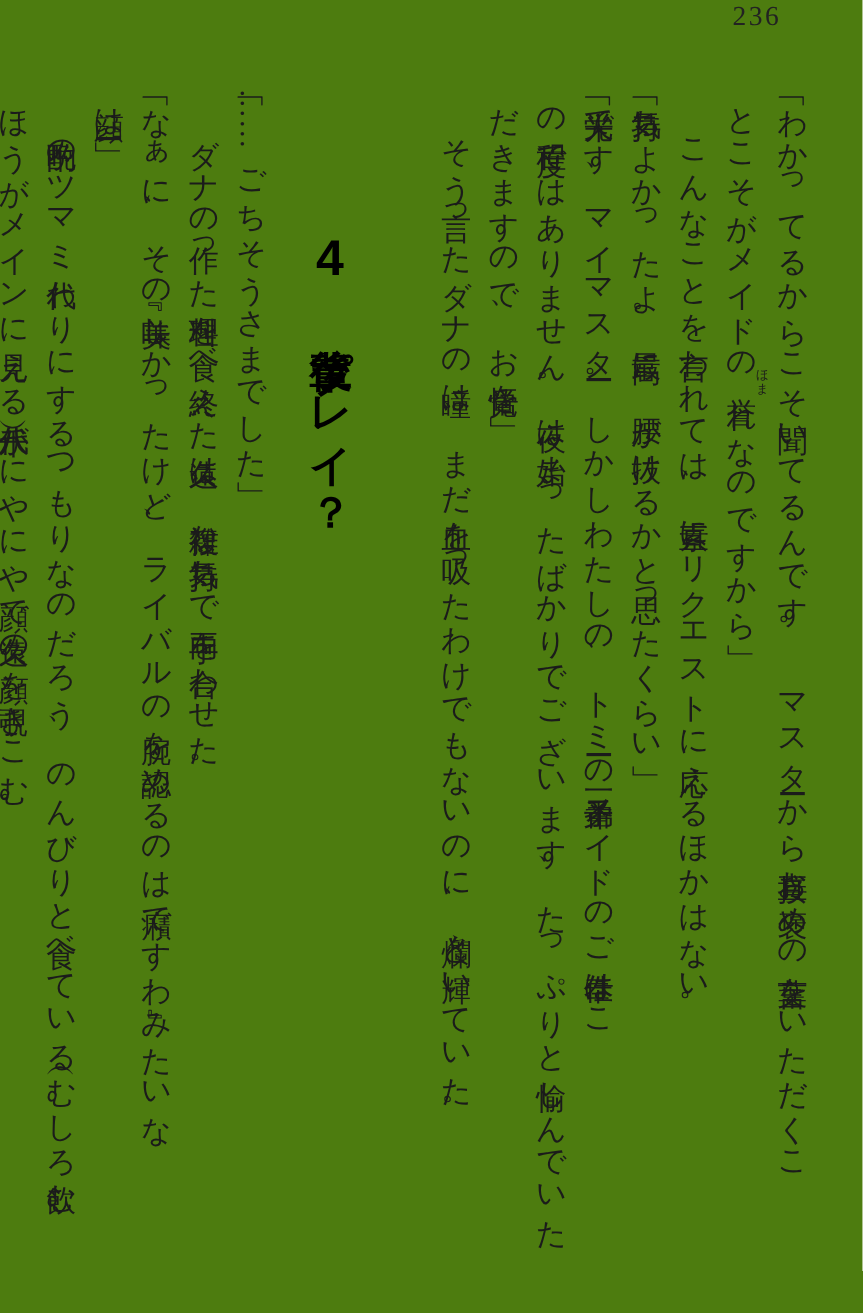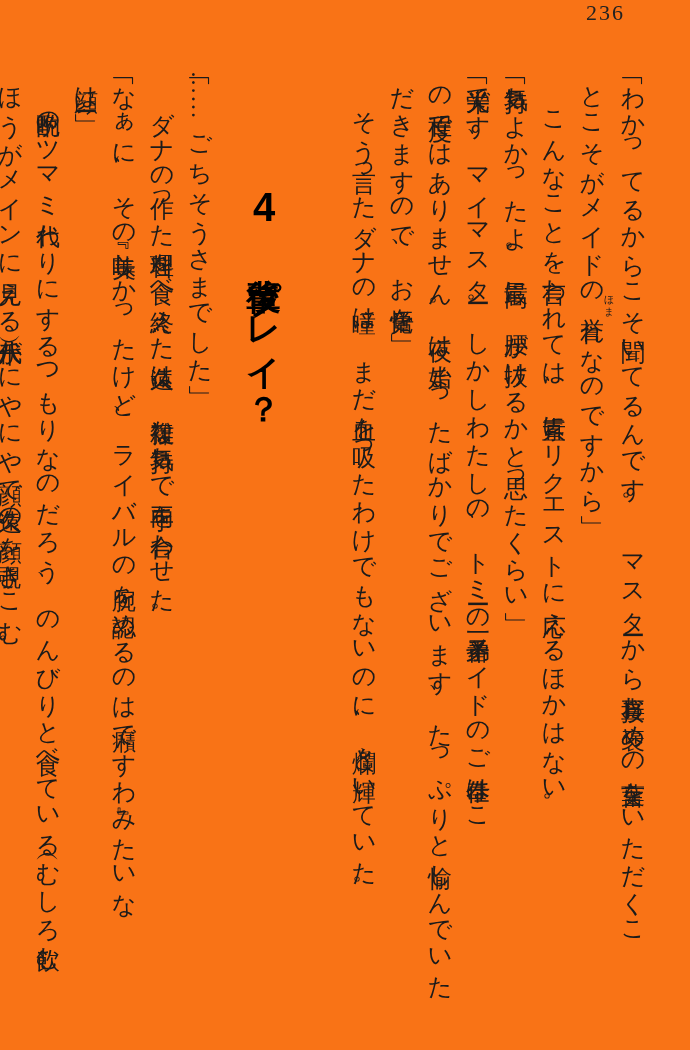--- a/index.html
+++ b/index.html
@@ -7,21 +7,21 @@
     padding: 0;
     width: 690px;
     height: 1050px;
     overflow: hidden;
     background: #fcfcfa;
   }
   .book-page {
     position: relative;
     width: 690px;
     height: 1050px;
-    background: #f97316;
+    background: #4d7c0f;
     color: #1b1b1b;
     font-family: "Liberation Serif", "DejaVu Serif", serif;
   }
   .page-number {
     position: absolute;
     top: 0px;
     left: 586px;
     font-size: 22px;
     letter-spacing: 2px;
     color: #222;

